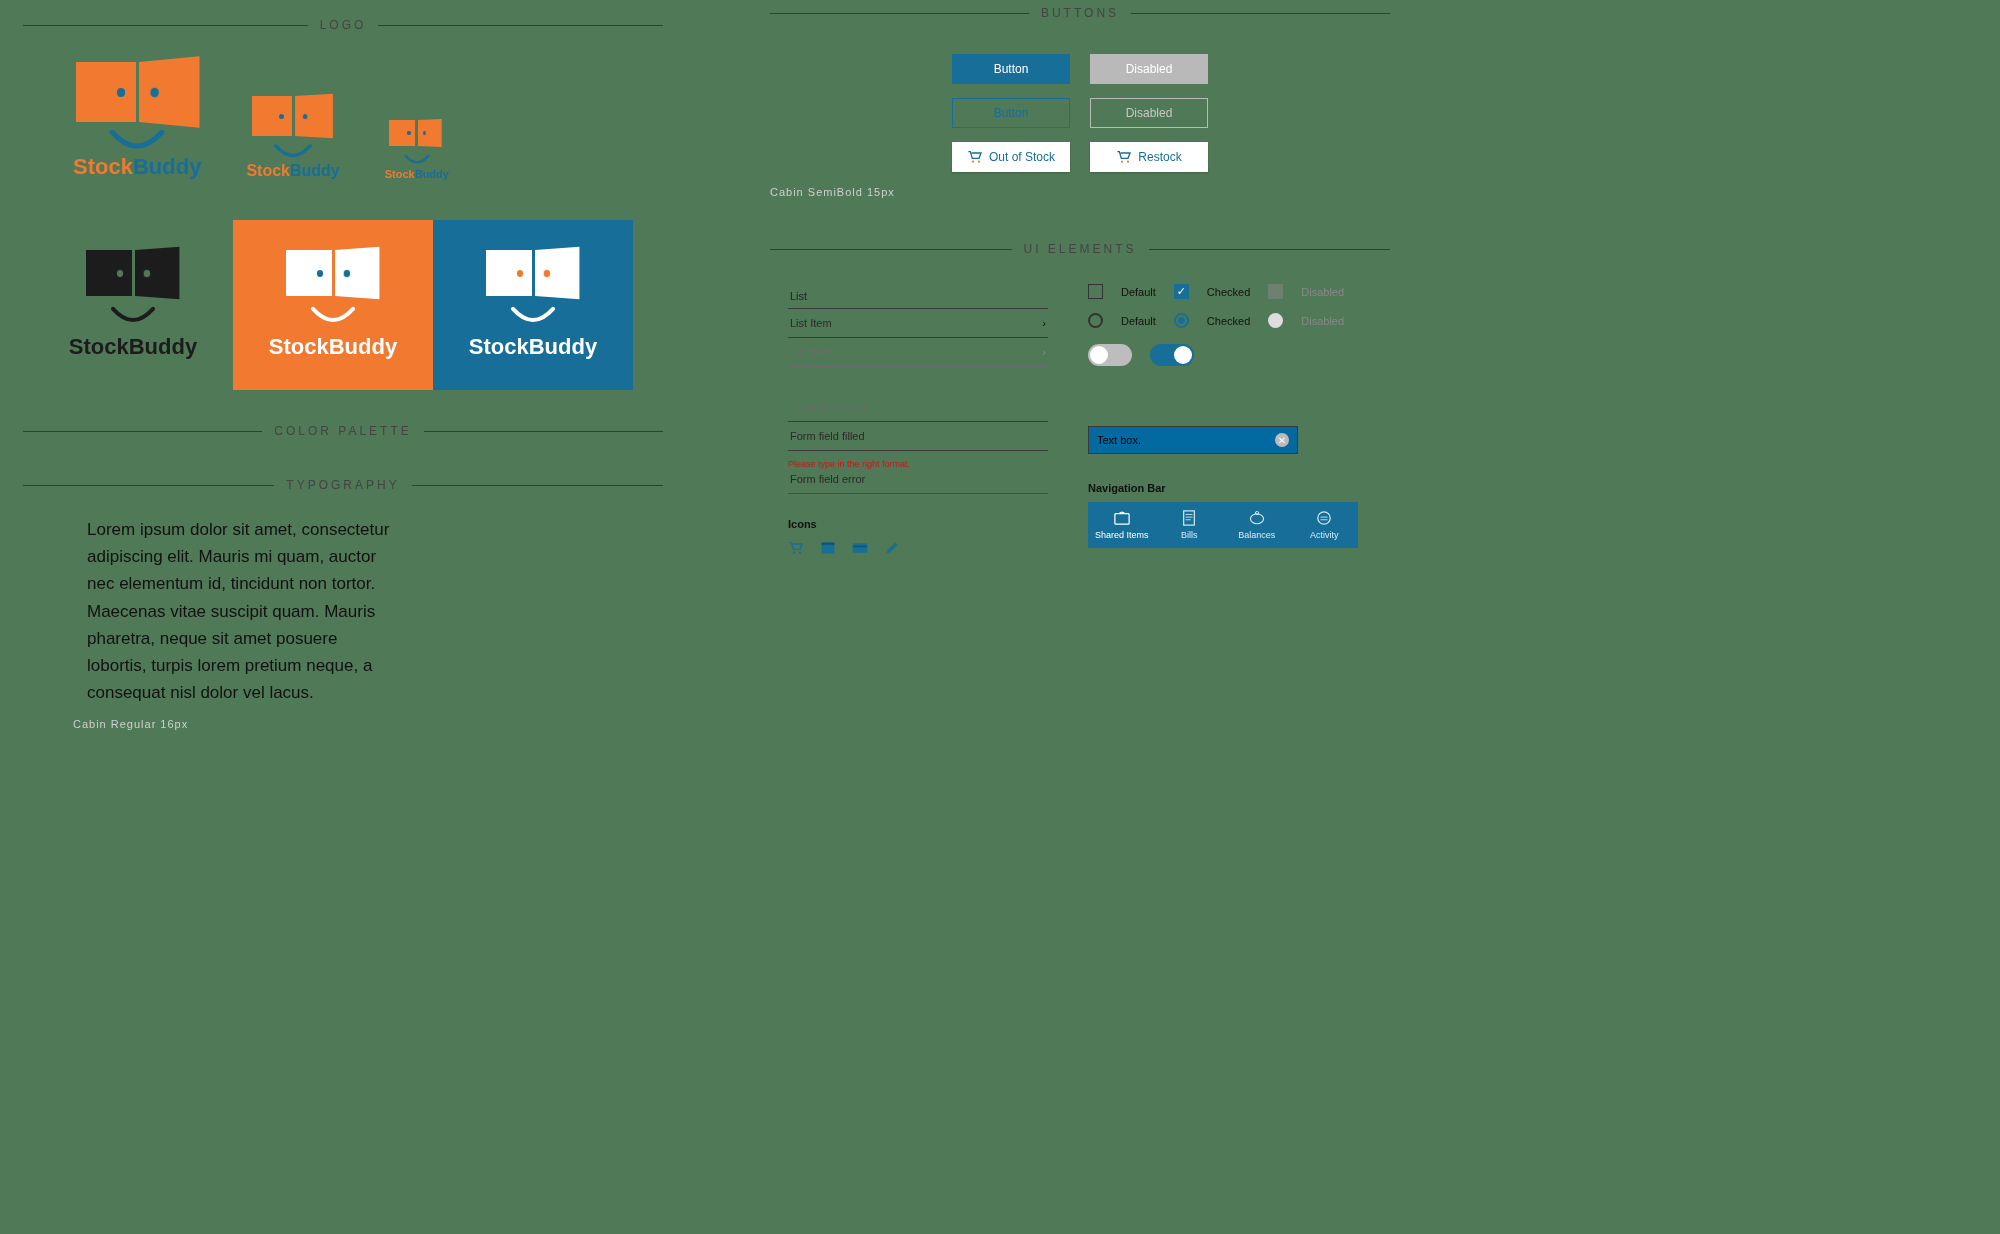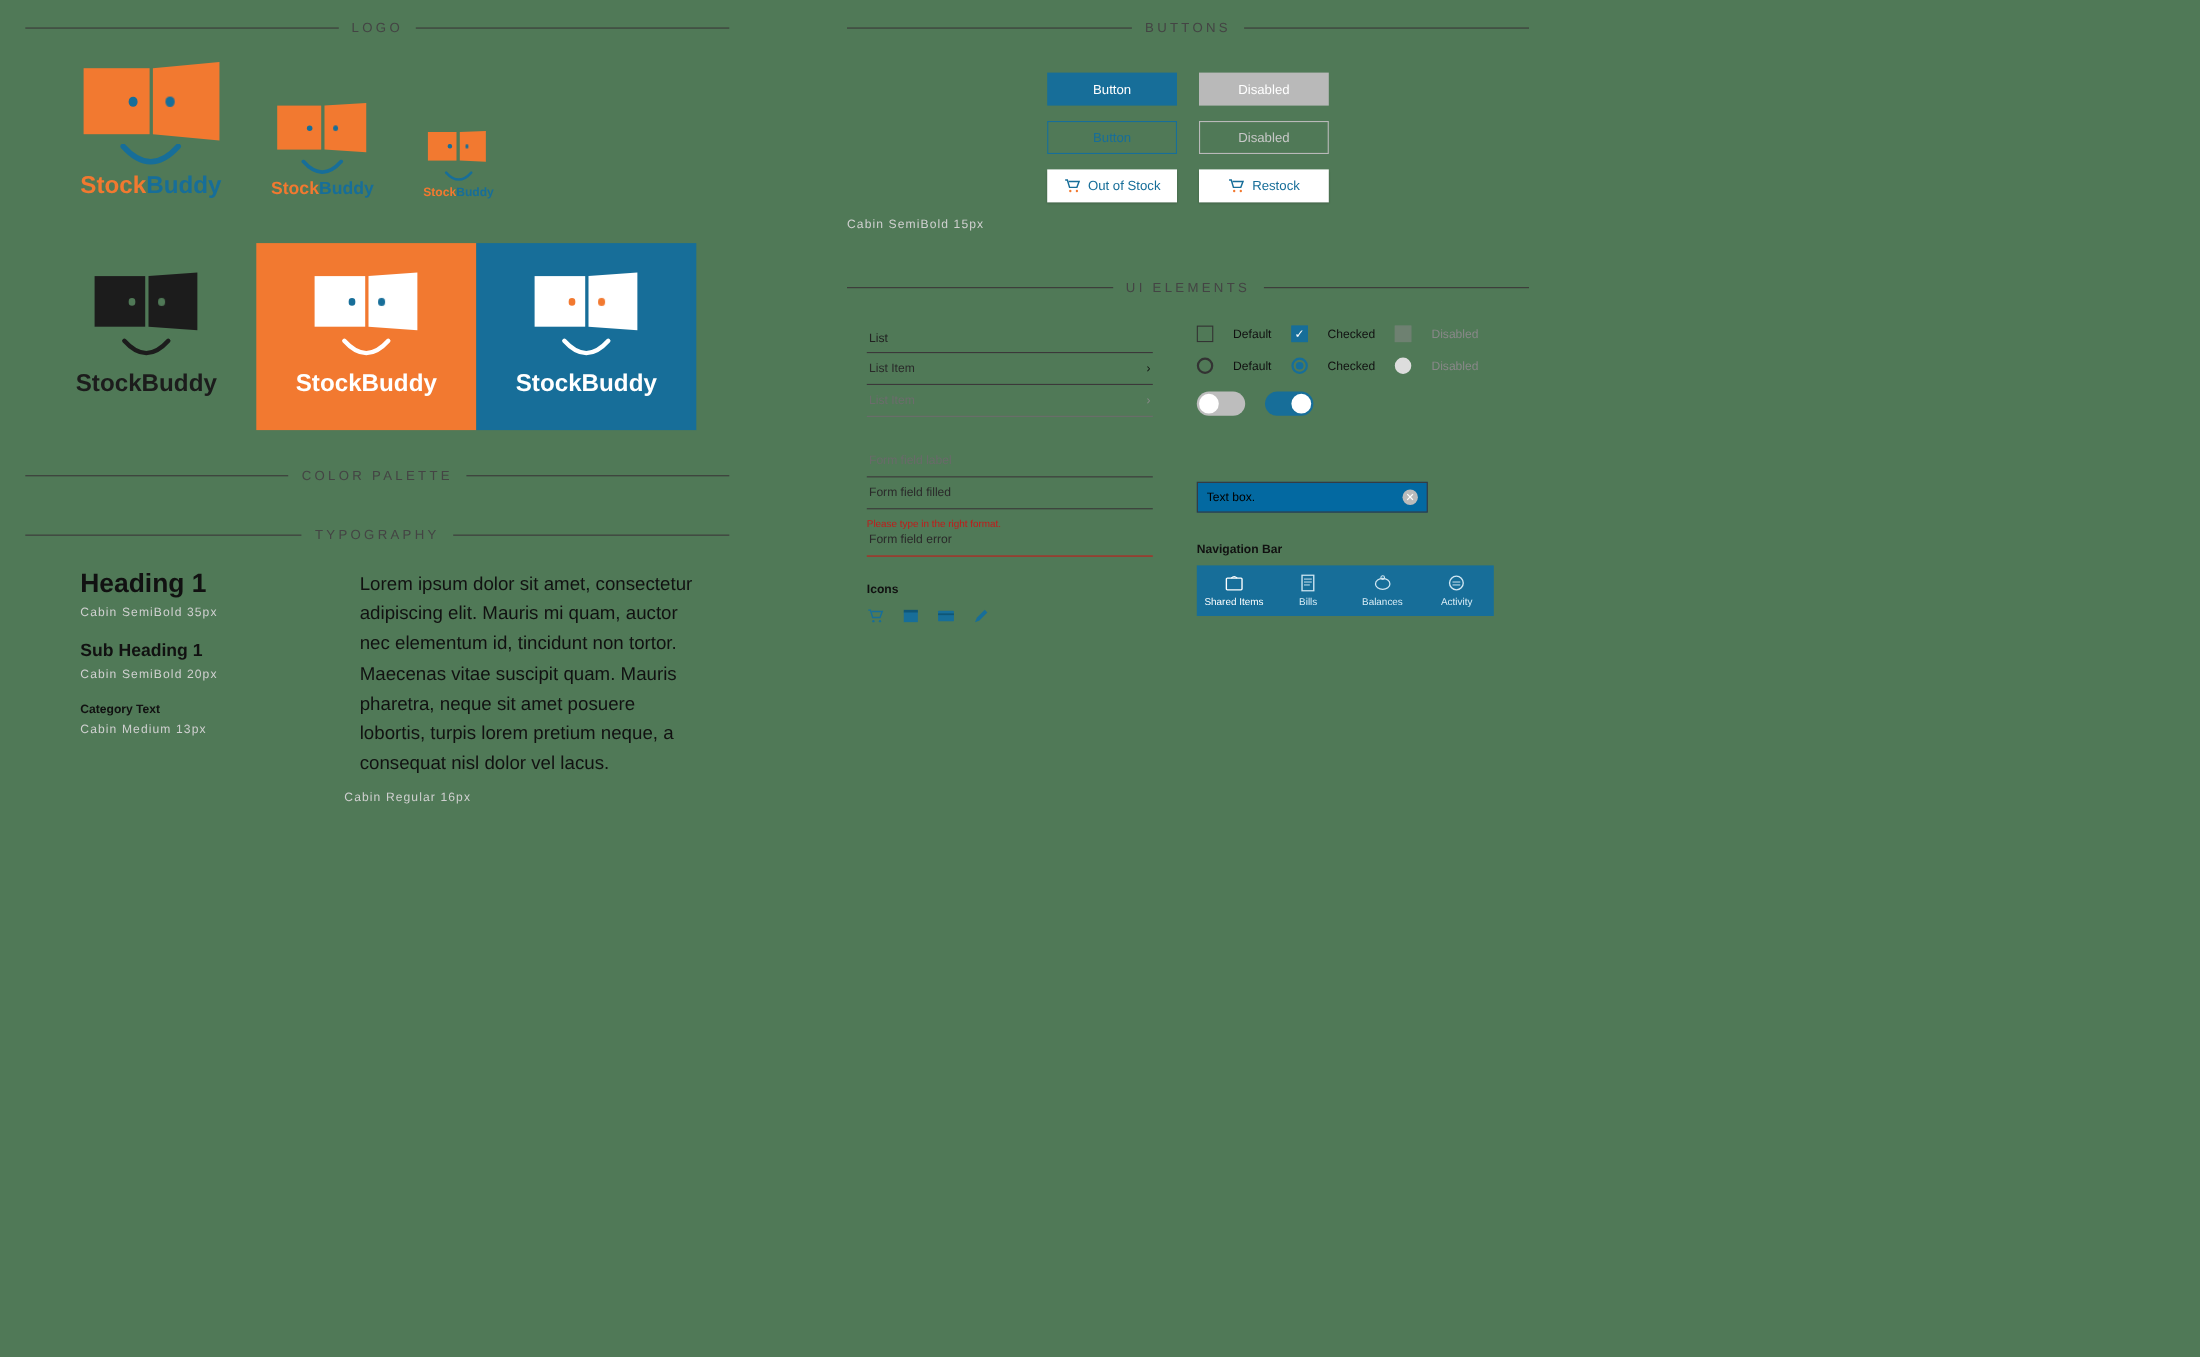--- a/index.html
+++ b/index.html
@@ -74,21 +74,21 @@
     .typo { display:flex; gap:40px; padding-left:60px; }
     .typo-left { width:200px; }
     .h1 { font-size:24px; font-weight:700; color:#111; }
     .caption { font-size:11px; color:#d0d0d0; margin-top:6px; letter-spacing:1px; }
     .sh1 { font-size:16px; font-weight:700; color:#111; margin-top:20px; }
     .cat { font-size:11px; font-weight:600; color:#111; margin-top:20px; }
     .typo-right { width:320px; }
     .body-copy { font-size:17px; line-height:1.6; color:#111;margin-left:14px; }
 
     
-    .right { position:absolute; left:770px; top:18px; width:620px; }
+    .right { position:absolute; left:770px; top:6px; width:620px; }
     .btn-row { display:flex; gap:20px; margin-bottom:14px; justify-content:center; }
     .btn { width:118px; height:30px; display:flex; align-items:center; justify-content:center; font-size:12px; gap:6px; }
     .btn-primary { background:#176E99; color:#fff; }
     .btn-disabled { background:#b9b9b9; color:#fff; }
     .btn-outline { border:1px solid #176E99; color:#176E99; background:transparent; }
     .btn-outline-dis { border:1px solid #b9b9b9; color:#c8c8c8; background:transparent; }
     .btn-white { background:#fff; color:#176E99; box-shadow:0 1px 2px rgba(0,0,0,.2); }
     .btn-note { font-size:11px; color:#d0d0d0; margin-top:4px; letter-spacing:1px; }
 
     .cart-icon { width:16px; height:14px; position:relative; }
@@ -250,28 +250,20 @@
       <div class="label">COLOR PALETTE</div>
       <div class="line"></div>
   </div>
 
   <div class="section-header typo-header">
     <div class="line"></div>
       <div class="label">TYPOGRAPHY</div>
       <div class="line"></div>
   </div>
   <div class="typo">
-    <div class="typo-left">
-      <div class="h1">Heading 1</div>
-      <div class="caption">Cabin  SemiBold  35px</div>
-      <div class="sh1">Sub Heading 1</div>
-      <div class="caption">Cabin  SemiBold  20px</div>
-      <div class="cat">Category Text</div>
-      <div class="caption">Cabin  Medium  13px</div>
-    </div>
     <div class="typo-right">
       <div class="body-copy">Lorem ipsum dolor sit amet, consectetur adipiscing elit. Mauris mi quam, auctor nec elementum id, tincidunt non tortor. Maecenas vitae suscipit quam. Mauris pharetra, neque sit amet posuere lobortis, turpis lorem pretium neque, a consequat nisl dolor vel lacus.</div>
       <div class="caption" style="margin-top:12px">Cabin  Regular  16px</div>
     </div>
   </div>
 </div>
 
 <div class="right">
   <div class="section-header">
     <div class="line"></div>

